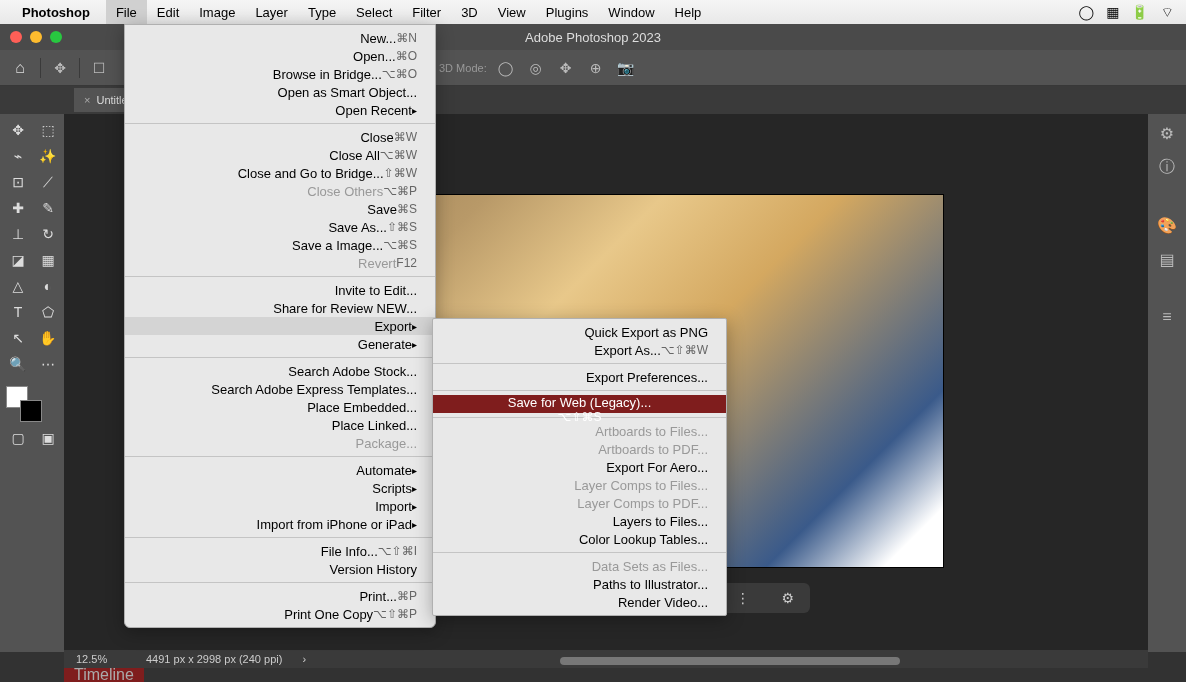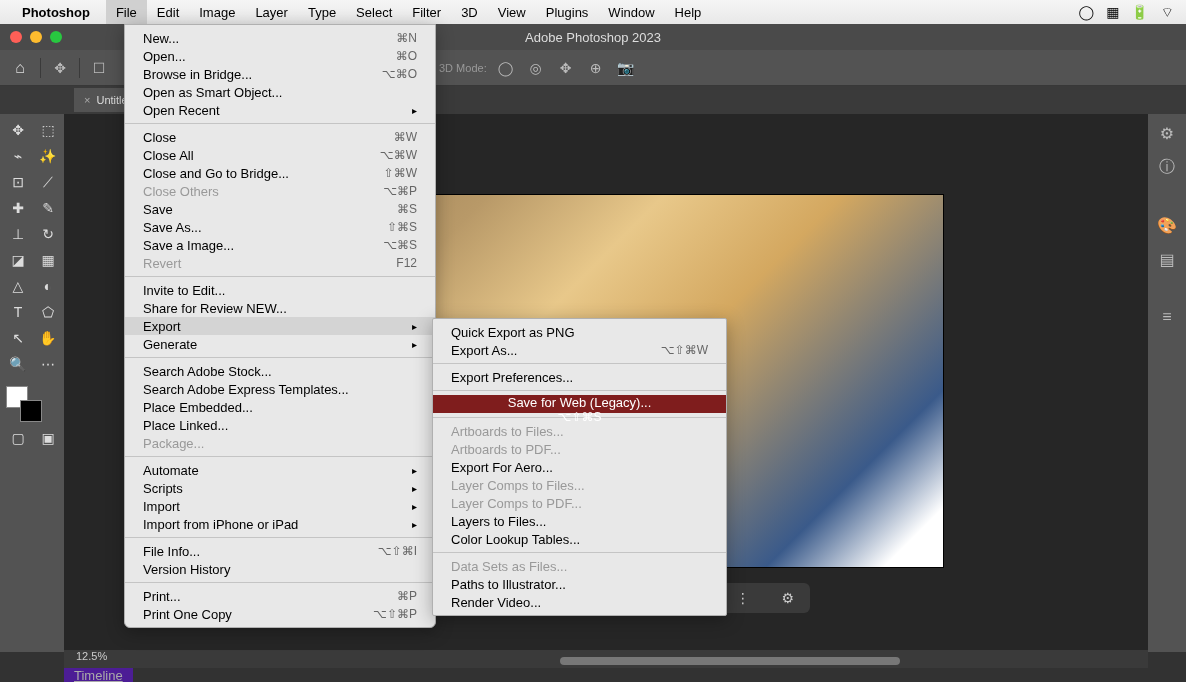--- a/index.html
+++ b/index.html
@@ -37,32 +37,32 @@
     .color-swatches { grid-column: span 2; margin-top: 6px; position: relative; height: 40px; }
     .fg-swatch { position: absolute; width: 22px; height: 22px; background: #fff; border: 1px solid #888; left: 2px; top: 2px; }
     .bg-swatch { position: absolute; width: 22px; height: 22px; background: #000; border: 1px solid #888; left: 16px; top: 16px; }
     
     .canvas-area { flex: 1; background: #262626; position: relative; overflow: hidden; }
     .canvas-img { position: absolute; left: 68px; top: 80px; width: 812px; height: 374px; background: linear-gradient(135deg, #8a6d4a 0%, #b89968 30%, #e8c88a 45%, #d4a860 60%, #3a5a8a 85%, #ffffff 95%); border: 1px solid #000; }
     
     .right-panels { width: 38px; background: #535353; display: flex; flex-direction: column; align-items: center; padding-top: 8px; gap: 12px; }
     .right-panels .panel-icon { width: 22px; height: 22px; display: flex; align-items: center; justify-content: center; color: #bbb; }
     
-    .status-bar { position: absolute; bottom: 14px; left: 64px; right: 38px; height: 18px; background: #3a3a3a; display: flex; font-size: 11px; color: #ccc; padding: 0 12px; gap: 20px; flex-direction: column; }
+    .status-bar { position: absolute; bottom: 14px; left: 64px; right: 38px; height: 18px; background: #3a3a3a; display: flex; align-items: center; font-size: 11px; color: #ccc; padding: 0 12px; gap: 20px; }
     .status-bar .zoom { width: 50px; }
     .hscroll { position: absolute; bottom: 14px; left: 340px; width: 760px; height: 14px; display: flex; align-items: center; }
     .hscroll .thumb { position: absolute; left: 220px; width: 340px; height: 8px; background: #777; border-radius: 4px; }
     
-    .timeline-tab { position: absolute; bottom: 0; left: 64px; height: 14px; background: #4c1d95; padding: 0 10px; color: #aaa; font-size: 13px; display: flex; align-items: center; text-decoration: underline; }
+    .timeline-tab { position: absolute; bottom: 0; left: 64px; height: 14px; background: #7f1d1d; padding: 0 10px; color: #aaa; font-size: 16px; display: flex; align-items: center; }
     
     
     .dropdown { position: absolute; background: #e8e8e8; border: 1px solid #b0b0b0; box-shadow: 0 4px 18px rgba(0,0,0,0.3); font-size: 13px; color: #000; z-index: 200; border-radius: 0 0 6px 6px; padding: 4px 0; }
     .file-menu { top: 24px; left: 124px; width: 312px; }
     .export-menu { top: 318px; left: 432px; width: 295px; border-radius: 2px; }
-    .dropdown .item { height: 18px; padding: 0 18px; display: flex; align-items: center; justify-content: space-between; }
+    .dropdown .item { height: 18px; padding: 0 18px; display: flex; align-items: center; justify-content: space-between; text-align: right; }
     .dropdown .item.disabled { color: #999; }
     .dropdown .item.hover-parent { background: #d4d4d4; }
     .dropdown .item.highlighted { background: #7f1d1d; color: #fff; flex-direction: column; }
     .dropdown .item .label { flex: 1; }
     .dropdown .item .shortcut { color: #666; font-size: 12px; }
     .dropdown .item.highlighted .shortcut { color: #fff; }
     .dropdown .item .arrow { font-size: 10px; }
     .dropdown .divider { height: 1px; background: #c4c4c4; margin: 4px 0; }
     
     .floating-toolbar { position: absolute; top: 583px; left: 720px; width: 90px; height: 30px; background: #3a3a3a; border-radius: 6px; display: flex; align-items: center; justify-content: space-around; color: #ccc; font-size: 14px; }

